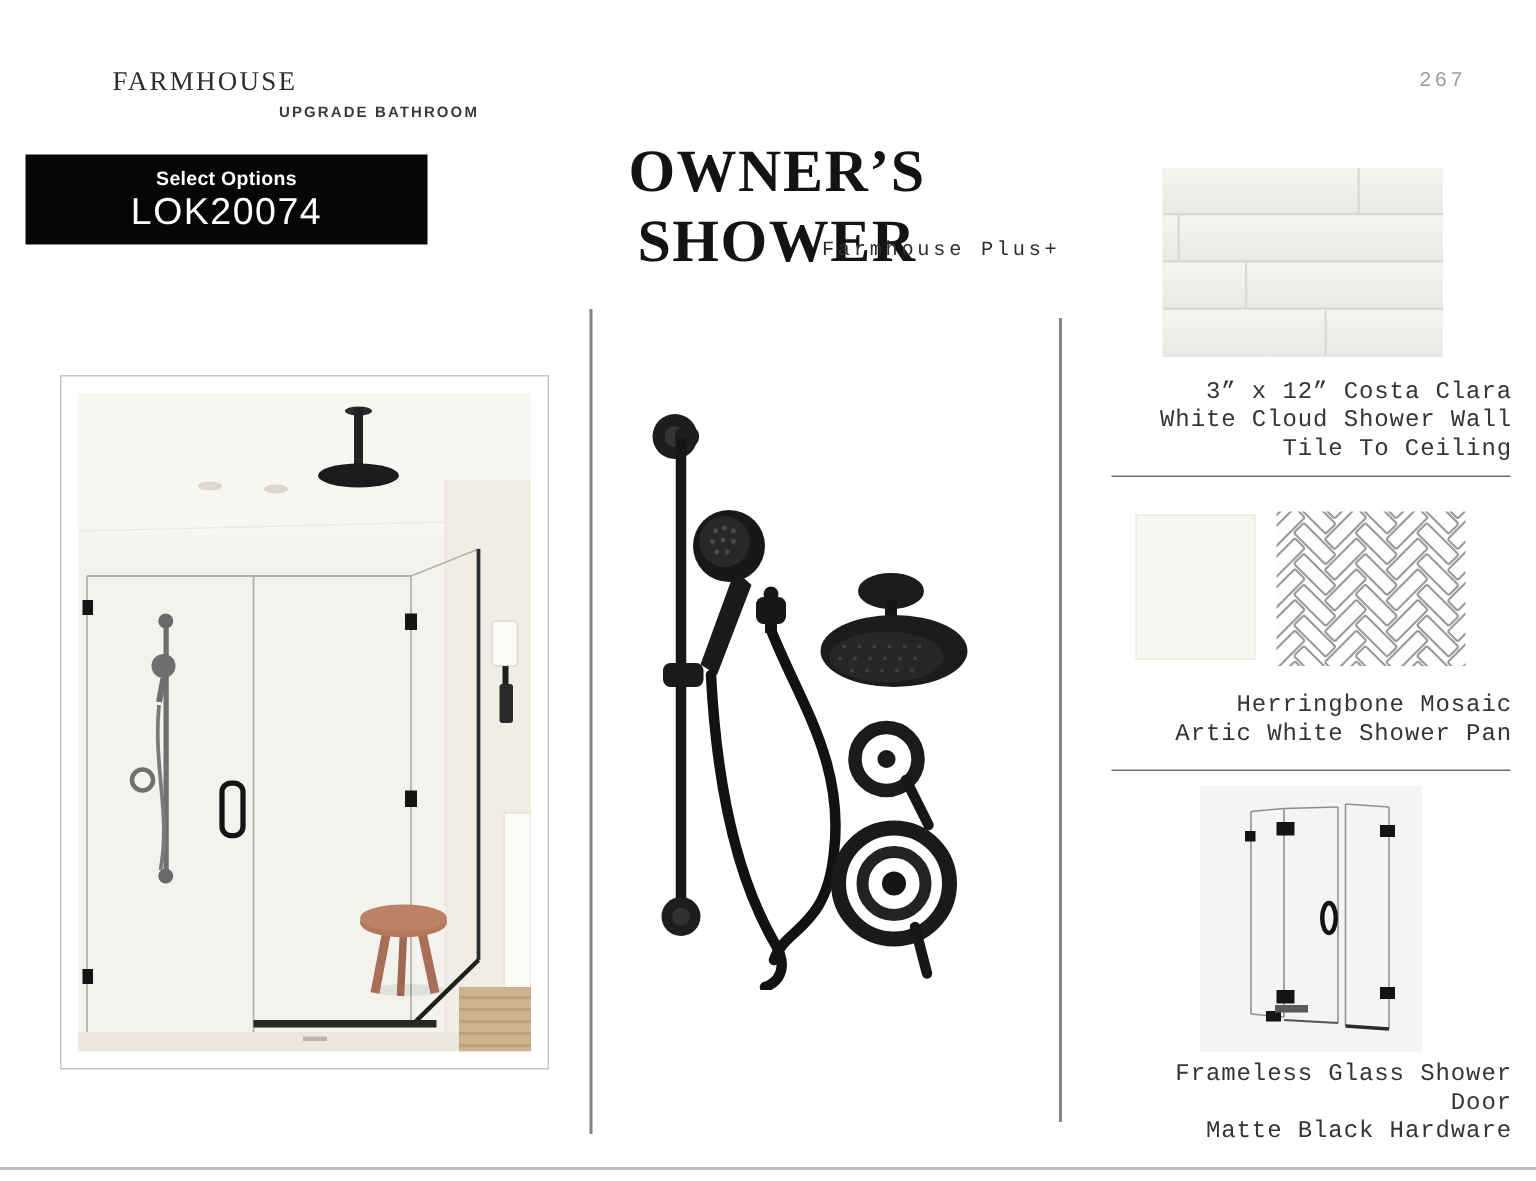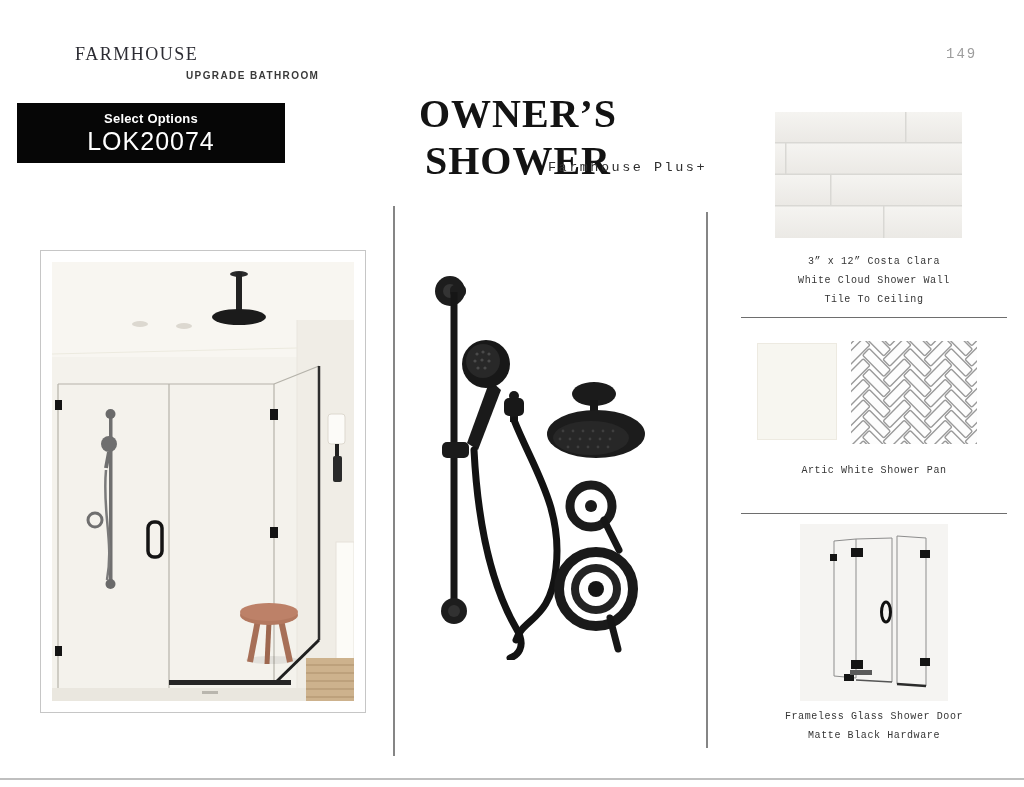--- a/index.html
+++ b/index.html
@@ -67,22 +67,22 @@
   .bottom-rule {
     position:absolute; left:0; top:778px; width:1024px; height:2px;
     background:#bfbfbf;
   }
 
   
   .fixture-img { position:absolute; left:398px; top:228px; width:300px; height:432px; }
 
   
   .caption {
-    position:absolute; text-align:center;
-    font-size:10px; letter-spacing:0.6px; line-height:19px; color:#353535;
+    position:absolute; text-align:right;
+    font-size:16px; letter-spacing:0.6px; line-height:19px; color:#353535;
   }
   .cap-fixture { left:400px; top:676px; width:290px; }
   .cap-tile    { left:740px; top:252px; width:268px; }
   .cap-pan     { left:740px; top:461px; width:268px; }
   .cap-door    { left:740px; top:707px; width:268px; }
 
   
   .tile-img  { position:absolute; left:775px; top:112px; width:187px; height:126px; }
   .swatch {
     position:absolute; left:757px; top:343px; width:80px; height:97px;
@@ -91,21 +91,21 @@
   .herringbone { position:absolute; left:851px; top:341px; width:126px; height:103px; }
   .door-img { position:absolute; left:800px; top:524px; width:148px; height:177px; background:#f5f4f2; }
 </style>
 </head>
 <body>
 
 <div id="page">
 
   <div class="brand serif">FARMHOUSE</div>
   <div class="section-label">UPGRADE BATHROOM</div>
-  <div class="page-number mono">149</div>
+  <div class="page-number mono">267</div>
 
   <div class="optbox">
     <div class="opt-label">Select Options</div>
     <div class="opt-code">LOK20074</div>
   </div>
 
   <div class="title serif">OWNER’S SHOWER</div>
   <div class="subtitle mono">Farmhouse Plus+</div>
 
   <div class="photo-frame">
@@ -327,20 +327,21 @@
       <rect x="113" y="-14" width="30" height="9.5" rx="1.5" transform="rotate(-45 128 -9.25)" fill="#fdfdfd" stroke="#9a9a9a" stroke-width="1.4"></rect>
       <rect x="113" y="6.5" width="30" height="9.5" rx="1.5" transform="rotate(-45 128 11.25)" fill="#fdfdfd" stroke="#9a9a9a" stroke-width="1.4"></rect>
       <rect x="113" y="27" width="30" height="9.5" rx="1.5" transform="rotate(-45 128 31.75)" fill="#fdfdfd" stroke="#9a9a9a" stroke-width="1.4"></rect>
       <rect x="113" y="47.5" width="30" height="9.5" rx="1.5" transform="rotate(-45 128 52.25)" fill="#fdfdfd" stroke="#9a9a9a" stroke-width="1.4"></rect>
       <rect x="113" y="68" width="30" height="9.5" rx="1.5" transform="rotate(-45 128 72.75)" fill="#fdfdfd" stroke="#9a9a9a" stroke-width="1.4"></rect>
       <rect x="113" y="88.5" width="30" height="9.5" rx="1.5" transform="rotate(-45 128 93.25)" fill="#fdfdfd" stroke="#9a9a9a" stroke-width="1.4"></rect>
       <rect x="113" y="109" width="30" height="9.5" rx="1.5" transform="rotate(-45 128 113.75)" fill="#fdfdfd" stroke="#9a9a9a" stroke-width="1.4"></rect>
       <rect x="113" y="129.5" width="30" height="9.5" rx="1.5" transform="rotate(-45 128 134.25)" fill="#fdfdfd" stroke="#9a9a9a" stroke-width="1.4"></rect>
     </svg>
   <div class="caption mono cap-pan">
+    <div>Herringbone Mosaic</div>
     <div>Artic White Shower Pan</div>
   </div>
   <div class="hdiv hdiv-2"></div>
 
   <div class="door-img">
     <svg viewBox="0 0 148 177" width="148" height="177">
       <rect x="0" y="0" width="148" height="177" fill="#f5f4f2"></rect>
       <g stroke="#8d8d8d" stroke-width="1" fill="none">
         <line x1="34" y1="17" x2="34" y2="152"></line>
         <line x1="56" y1="15" x2="56" y2="154"></line>

